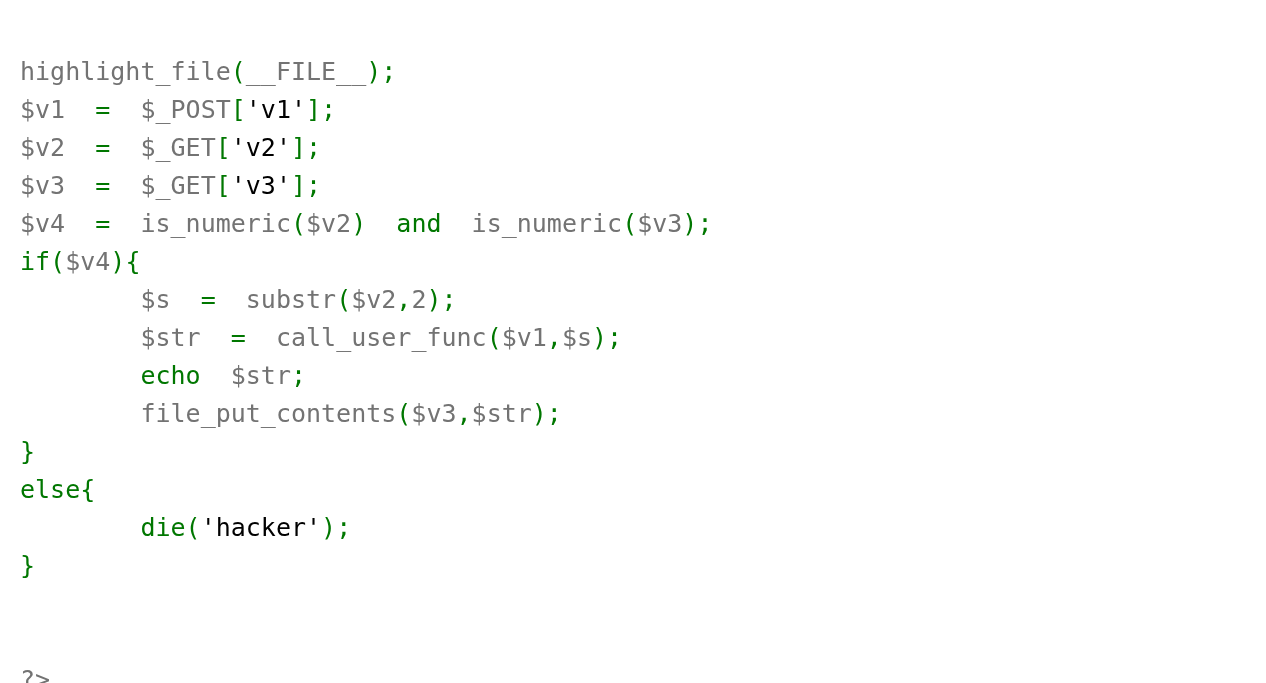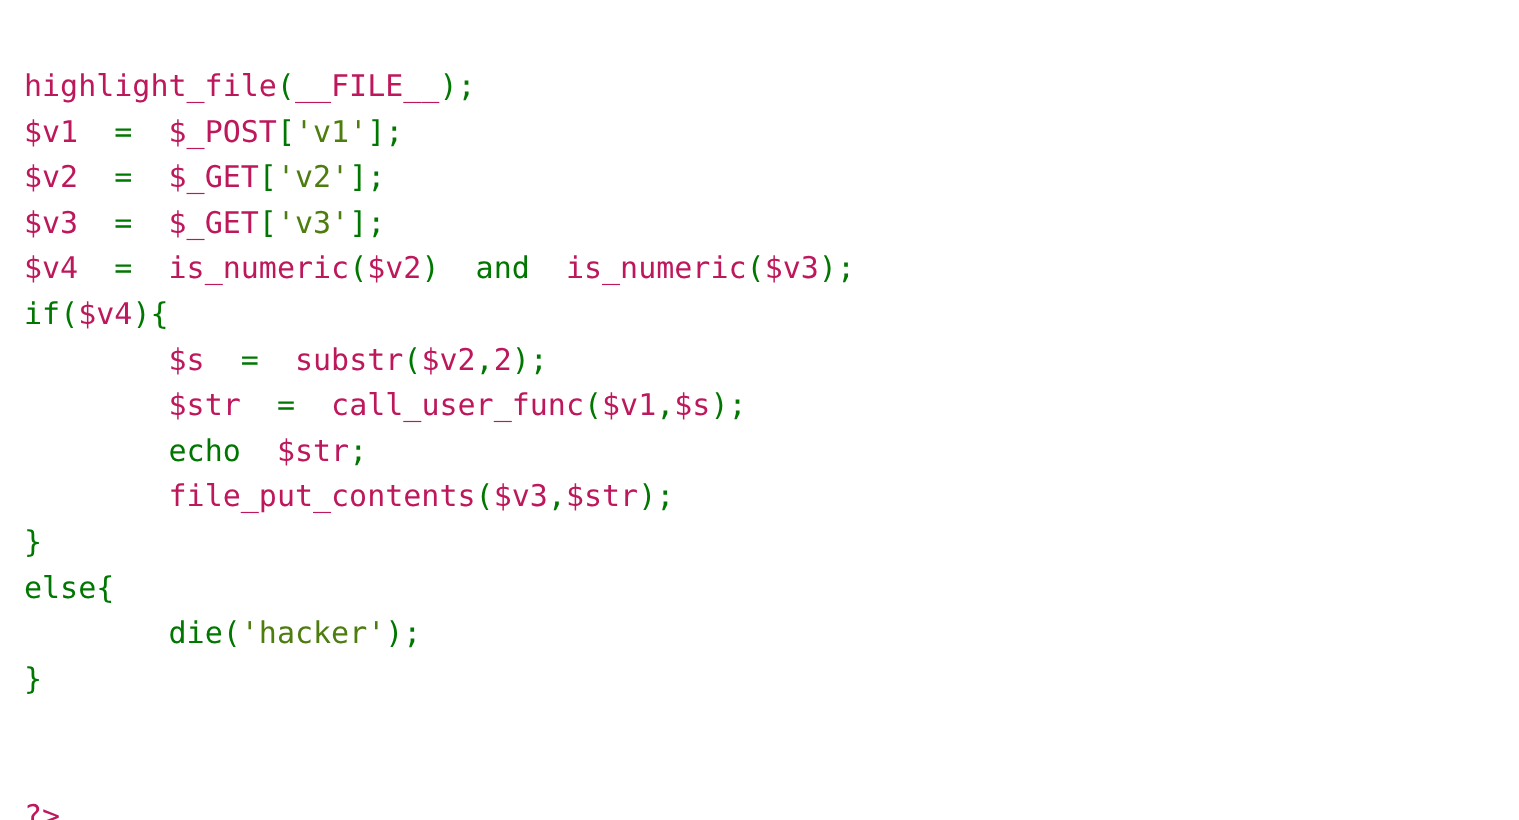--- a/index.html
+++ b/index.html
@@ -29,20 +29,20 @@
 
   .code-line {
     height: 38px;
     white-space: pre;
   }
   .code-line.blank {
     height: 38px;
   }
 
   
-  .tok-default { color: #be185d; }   
+  .tok-default { color: #737373; }   
   .tok-keyword { color: #007700; }   
-  .tok-string  { color: #4d7c0f; }   
+  .tok-string  { color: #000000; }   
 </style>
 </head>
 <body style="background: rgb(255, 255, 255);">
 
 <pre id="code-listing"><div class="code-line"><span class="tok-default">highlight_file</span><span class="tok-keyword">(</span><span class="tok-default">__FILE__</span><span class="tok-keyword">)</span><span class="tok-keyword">;</span></div><div class="code-line"><span class="tok-default">$v1</span><span class="tok-default">  </span><span class="tok-keyword">=</span><span class="tok-default">  </span><span class="tok-default">$_POST</span><span class="tok-keyword">[</span><span class="tok-string">'v1'</span><span class="tok-keyword">]</span><span class="tok-keyword">;</span></div><div class="code-line"><span class="tok-default">$v2</span><span class="tok-default">  </span><span class="tok-keyword">=</span><span class="tok-default">  </span><span class="tok-default">$_GET</span><span class="tok-keyword">[</span><span class="tok-string">'v2'</span><span class="tok-keyword">]</span><span class="tok-keyword">;</span></div><div class="code-line"><span class="tok-default">$v3</span><span class="tok-default">  </span><span class="tok-keyword">=</span><span class="tok-default">  </span><span class="tok-default">$_GET</span><span class="tok-keyword">[</span><span class="tok-string">'v3'</span><span class="tok-keyword">]</span><span class="tok-keyword">;</span></div><div class="code-line"><span class="tok-default">$v4</span><span class="tok-default">  </span><span class="tok-keyword">=</span><span class="tok-default">  </span><span class="tok-default">is_numeric</span><span class="tok-keyword">(</span><span class="tok-default">$v2</span><span class="tok-keyword">)</span><span class="tok-default">  </span><span class="tok-keyword">and</span><span class="tok-default">  </span><span class="tok-default">is_numeric</span><span class="tok-keyword">(</span><span class="tok-default">$v3</span><span class="tok-keyword">)</span><span class="tok-keyword">;</span></div><div class="code-line"><span class="tok-keyword">if</span><span class="tok-keyword">(</span><span class="tok-default">$v4</span><span class="tok-keyword">)</span><span class="tok-keyword">{</span></div><div class="code-line"><span class="tok-default">        </span><span class="tok-default">$s</span><span class="tok-default">  </span><span class="tok-keyword">=</span><span class="tok-default">  </span><span class="tok-default">substr</span><span class="tok-keyword">(</span><span class="tok-default">$v2</span><span class="tok-keyword">,</span><span class="tok-default">2</span><span class="tok-keyword">)</span><span class="tok-keyword">;</span></div><div class="code-line"><span class="tok-default">        </span><span class="tok-default">$str</span><span class="tok-default">  </span><span class="tok-keyword">=</span><span class="tok-default">  </span><span class="tok-default">call_user_func</span><span class="tok-keyword">(</span><span class="tok-default">$v1</span><span class="tok-keyword">,</span><span class="tok-default">$s</span><span class="tok-keyword">)</span><span class="tok-keyword">;</span></div><div class="code-line"><span class="tok-default">        </span><span class="tok-keyword">echo</span><span class="tok-default">  </span><span class="tok-default">$str</span><span class="tok-keyword">;</span></div><div class="code-line"><span class="tok-default">        </span><span class="tok-default">file_put_contents</span><span class="tok-keyword">(</span><span class="tok-default">$v3</span><span class="tok-keyword">,</span><span class="tok-default">$str</span><span class="tok-keyword">)</span><span class="tok-keyword">;</span></div><div class="code-line"><span class="tok-keyword">}</span></div><div class="code-line"><span class="tok-keyword">else</span><span class="tok-keyword">{</span></div><div class="code-line"><span class="tok-default">        </span><span class="tok-keyword">die</span><span class="tok-keyword">(</span><span class="tok-string">'hacker'</span><span class="tok-keyword">)</span><span class="tok-keyword">;</span></div><div class="code-line"><span class="tok-keyword">}</span></div><div class="code-line blank">&nbsp;</div><div class="code-line blank">&nbsp;</div><div class="code-line"><span class="tok-default">?&gt;</span></div></pre>
 
 </body></html>

